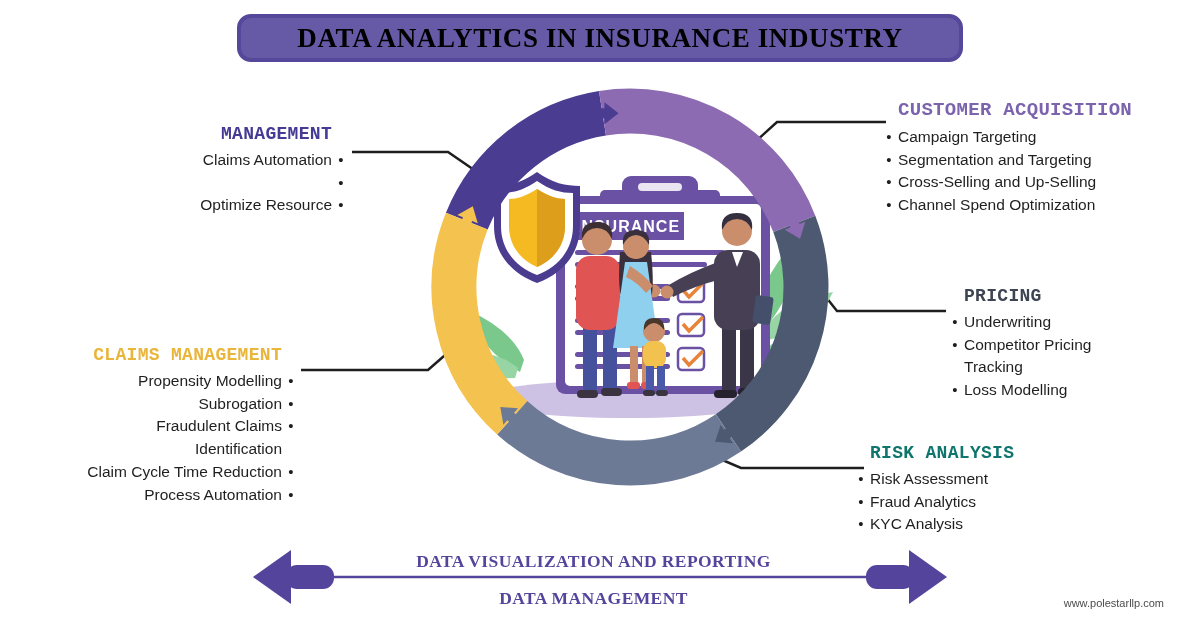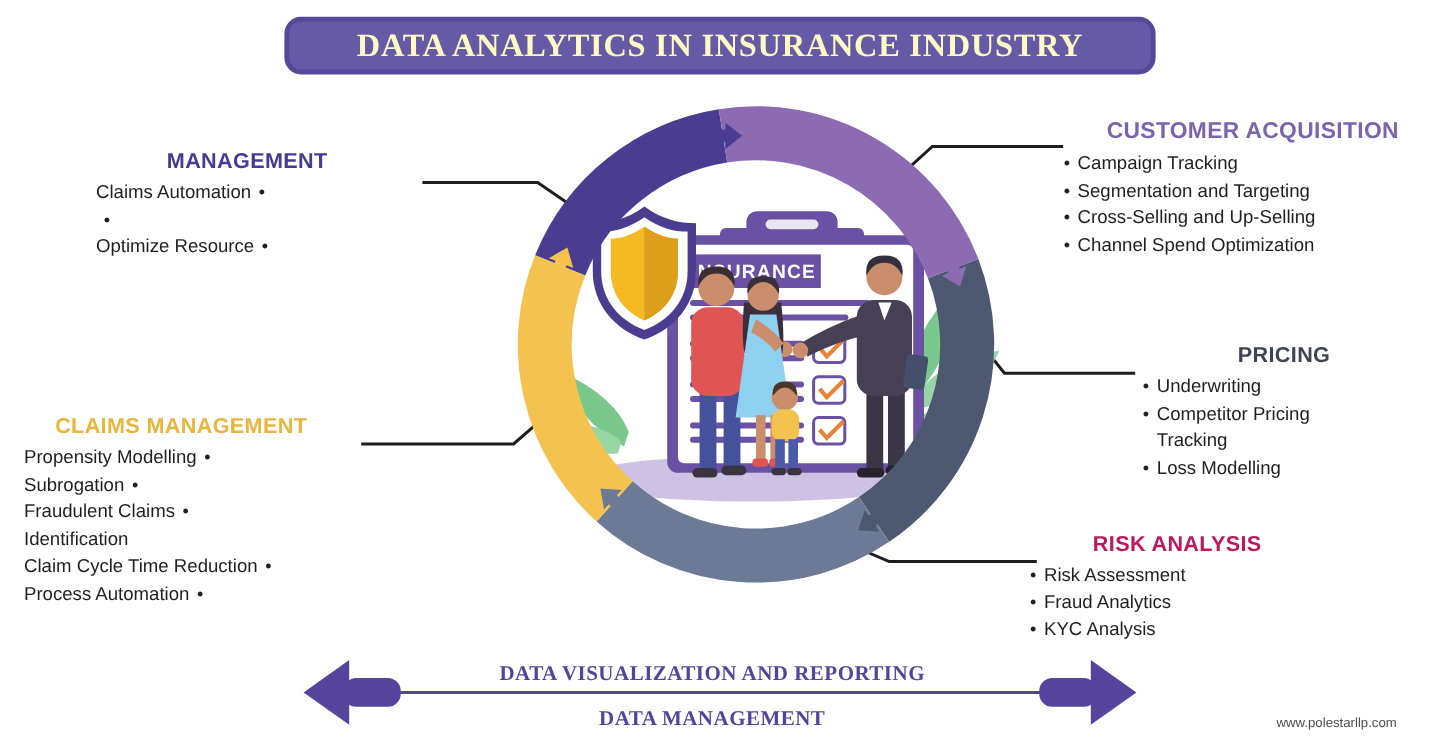--- a/index.html
+++ b/index.html
@@ -3,40 +3,40 @@
 <meta charset="utf-8">
 <style>
   html,body{margin:0;padding:0;background:#fff;}
   .canvas{position:relative;width:1200px;height:628px;background:#ffffff;overflow:hidden;
           font-family:"Liberation Sans",sans-serif;}
   svg.art{position:absolute;left:0;top:0;}
 
   .banner{position:absolute;left:237px;top:14px;width:726px;height:48px;background:#665aa6;
           border:4px solid #55479a;border-radius:14px;box-sizing:border-box;
           display:flex;align-items:center;justify-content:center;}
-  .banner span{font-family:"Liberation Serif",serif;font-weight:700;font-size:27px;color:#fef9c3;letter-spacing:.6px;white-space:nowrap;}
+  .banner span{font-family:"Liberation Serif",serif;font-weight:700;font-size:27px;color:#000000;letter-spacing:.6px;white-space:nowrap;}
 
   .sec{position:absolute;}
-  .sec h2{margin:0 0 5px 0;font-family:Liberation Sans, sans-serif;font-weight:700;font-size:18px;letter-spacing:.3px;white-space:nowrap;text-align:center;}
+  .sec h2{margin:0 0 5px 0;font-family:Liberation Mono, monospace;font-weight:700;font-size:18px;letter-spacing:.3px;white-space:nowrap;}
   .sec ul{list-style:none;margin:0;padding:0;font-size:15.5px;color:#1f1f1f;}
   .sec li{display:flex;line-height:22.7px;white-space:nowrap;}
   .b{width:18px;text-align:center;font-size:15px;color:#1f1f1f;}
   .sec.right{text-align:right;}
-  .sec.right li{}
+  .sec.right li{justify-content:flex-end;}
   .sec.right h2{margin-right:18px;}
   .sec.left h2{margin-left:18px;}
 
   #sec-operations{left:80px;top:124px;width:270px;}
   #sec-operations h2{color:#453a94;}
   #sec-customer{left:880px;top:99px;width:310px;}
   #sec-customer h2{color:#7b63ad;font-size:19px;}
   #sec-pricing{left:946px;top:286px;width:230px;}
   #sec-pricing h2{color:#3e4552;}
   #sec-risk{left:852px;top:443px;width:240px;}
-  #sec-risk h2{color:#be185d;}
+  #sec-risk h2{color:#0f766e;}
   #sec-claims{left:20px;top:345px;width:280px;}
   #sec-claims h2{color:#e9b53a;}
 
   .bottom-label{position:absolute;left:0;width:1187px;text-align:center;
     font-family:"Liberation Serif",serif;font-weight:700;color:#54449c;font-size:17.5px;letter-spacing:.4px;}
   #bl1{top:551px;}
   #bl2{top:588px;}
   .website{position:absolute;right:36px;top:597px;font-size:11px;color:#4c4c4c;}
 </style>
 </head>
@@ -203,21 +203,21 @@
           <span class="b">•</span>
         </li>
     </ul>
   </div>
 
   <div class="sec left" id="sec-customer">
     <h2>CUSTOMER ACQUISITION</h2>
     <ul>
       <li>
           <span class="b">•</span>
-          <span class="t">Campaign Tracking</span>
+          <span class="t">Campaign Targeting</span>
         </li>
       <li>
           <span class="b">•</span>
           <span class="t">Segmentation and Targeting</span>
         </li>
       <li>
           <span class="b">•</span>
           <span class="t">Cross-Selling and Up-Selling</span>
         </li>
       <li>

